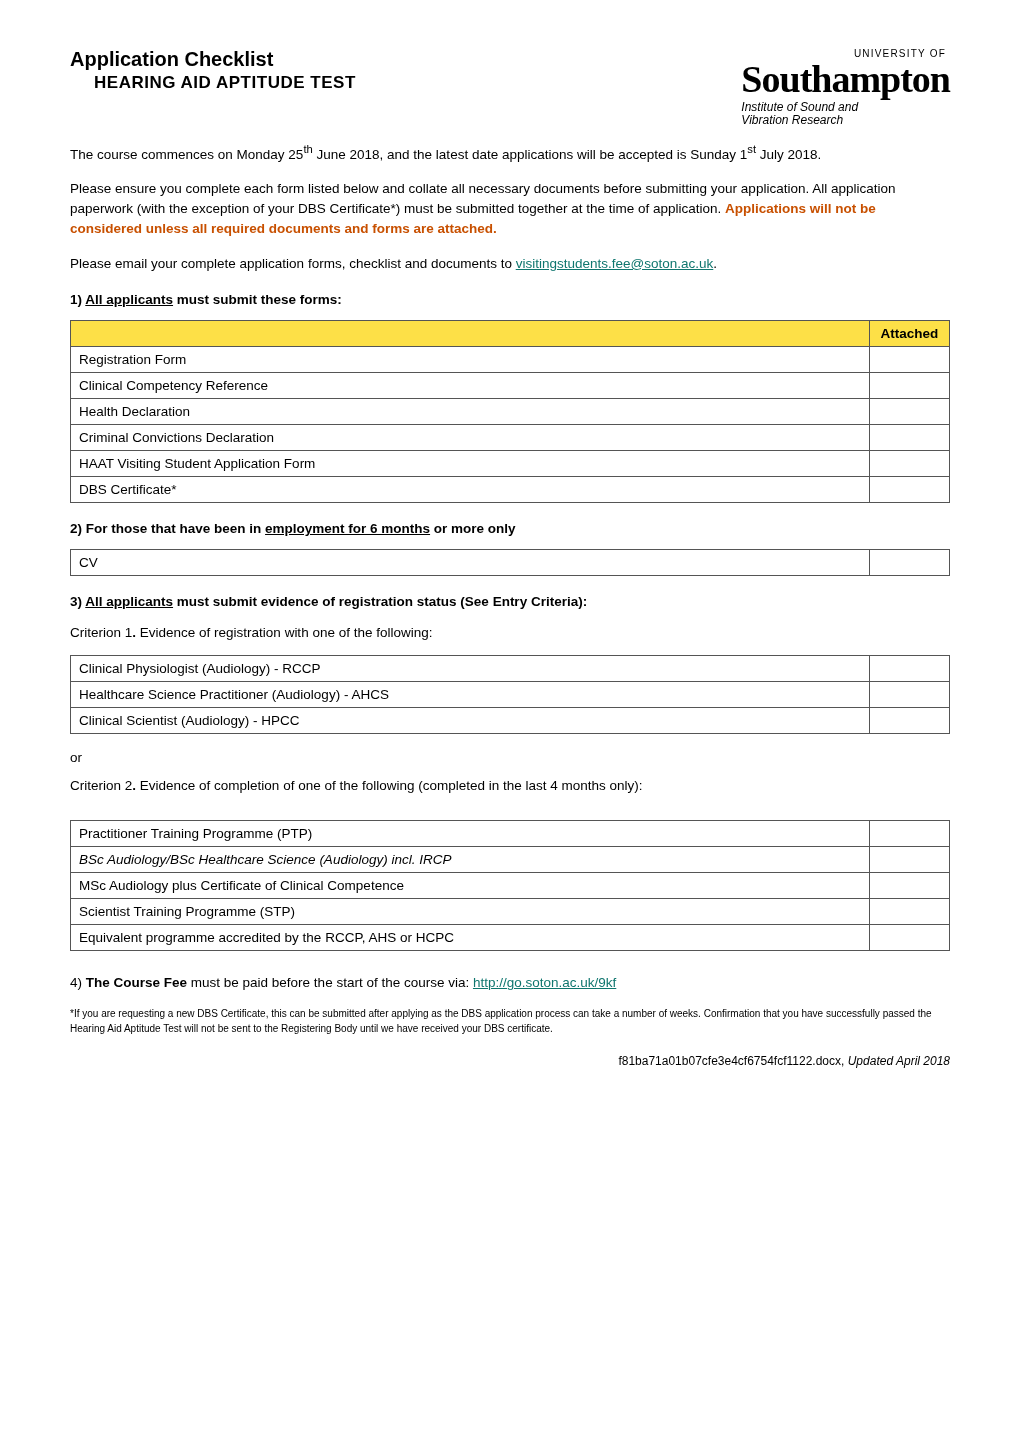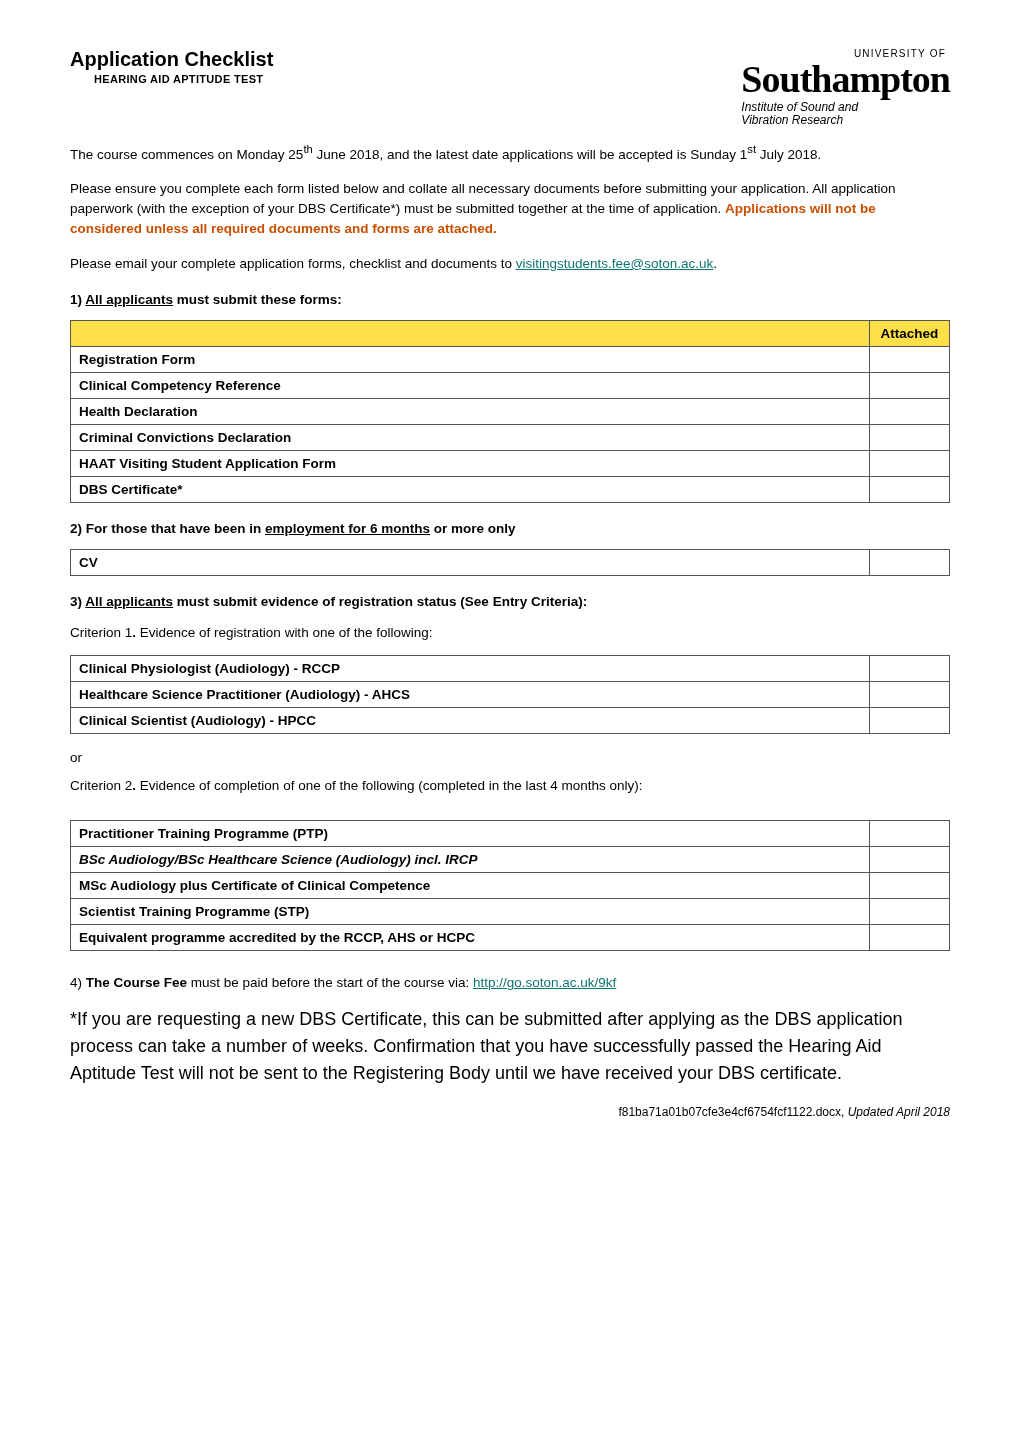--- a/index.html
+++ b/index.html
@@ -17,21 +17,21 @@
       justify-content: space-between;
       align-items: flex-start;
       margin-bottom: 14px;
     }
     .header-left h1 {
       font-size: 20px;
       font-weight: bold;
       margin-bottom: 2px;
     }
     .header-left h2 {
-      font-size: 11px;
+      font-size: 17px;
       font-weight: bold;
       letter-spacing: 0.03em;
       padding-left: 24px;
     }
     .header-right {
       text-align: center;
       line-height: 1.1;
     }
     .university-of {
       font-size: 10px;
@@ -87,37 +87,36 @@
     }
     table {
       width: 100%;
       border-collapse: collapse;
       margin-bottom: 14px;
       font-size: 13.5px;
     }
     table th, table td {
       border: 1px solid #555;
       padding: 5px 8px;
-      font-weight: bold;
     }
     table th {
       background: #fde047;
       font-weight: bold;
       text-align: center;
     }
     table td.checkbox-col {
       width: 80px;
       text-align: center;
     }
     .or-text {
       font-weight: normal;
       margin: 8px 0 8px 0;
     }
     .footnote {
-      font-size: 18px;
+      font-size: 10px;
       margin-top: 10px;
       line-height: 1.5;
     }
     .doc-id {
       text-align: right;
       font-size: 12px;
       margin-top: 18px;
       color: #000;
     }
     .doc-id .italic {

